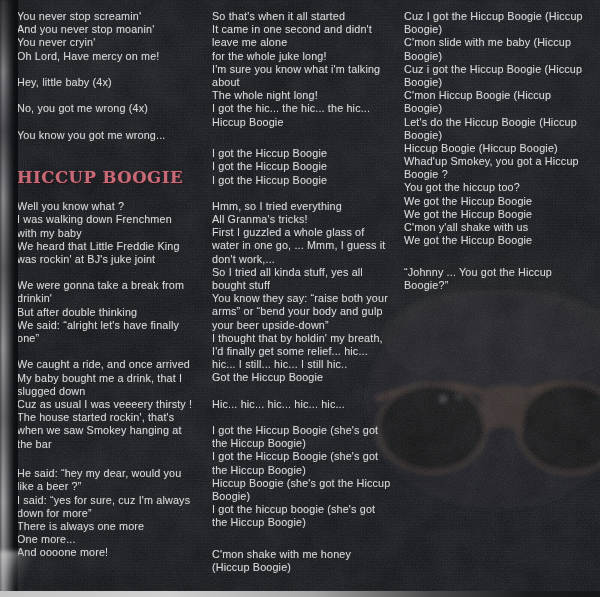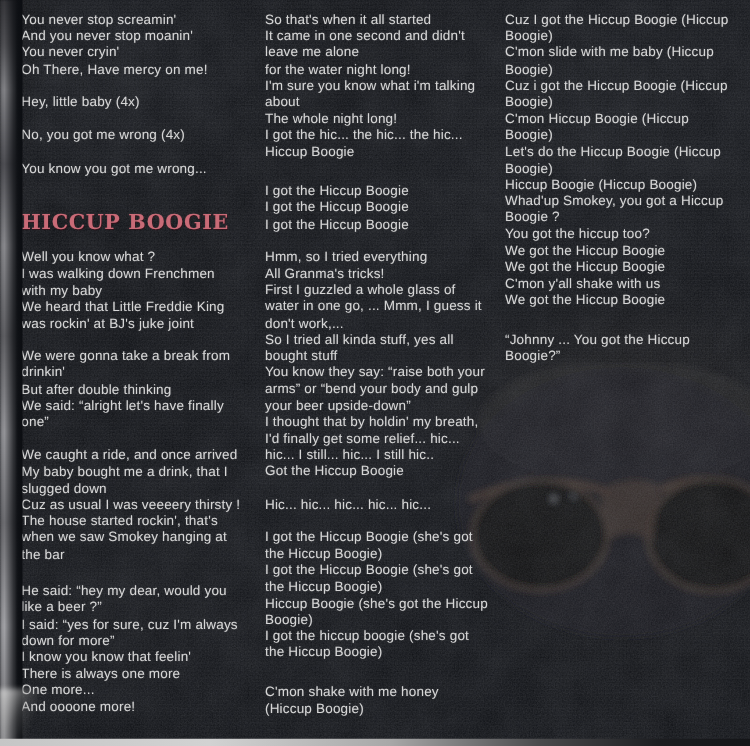--- a/index.html
+++ b/index.html
@@ -100,21 +100,21 @@
     <rect width="600" height="597" filter="url(#blotch)"></rect>
     <rect width="600" height="597" filter="url(#grain)"></rect>
   </svg>
 
   <div id="lyrics-root">
       <div class="col col-0">
         <div class="stanza" style="margin-bottom: 13.2px;">
           <div class="line">You never stop screamin'</div>
           <div class="line">And you never stop moanin'</div>
           <div class="line">You never cryin'</div>
-          <div class="line">Oh There, Have mercy on me!</div>
+          <div class="line">Oh Lord, Have mercy on me!</div>
         </div>
         <div class="stanza" style="margin-bottom: 13.2px;">
           <div class="line">Hey, little baby (4x)</div>
         </div>
         <div class="stanza" style="margin-bottom: 13.2px;">
           <div class="line">No, you got me wrong (4x)</div>
         </div>
         <div class="stanza" style="margin-bottom: 26.4px;">
           <div class="line">You know you got me wrong...</div>
         </div>
@@ -140,32 +140,31 @@
           <div class="line">Cuz as usual I was veeeery thirsty !</div>
           <div class="line">The house started rockin', that's</div>
           <div class="line">when we saw Smokey hanging at</div>
           <div class="line">the bar</div>
         </div>
         <div class="stanza" style="margin-bottom: 13.2px;">
           <div class="line">He said: “hey my dear, would you</div>
           <div class="line">like a beer ?”</div>
           <div class="line">I said: “yes for sure, cuz I'm always</div>
           <div class="line">down for more”</div>
-          <div class="line">I know you know that feelin'</div>
           <div class="line">There is always one more</div>
           <div class="line">One more...</div>
           <div class="line">And oooone more!</div>
         </div>
       </div>
       <div class="col col-1">
         <div class="stanza" style="margin-bottom: 18.48px;">
           <div class="line">So that's when it all started</div>
           <div class="line">It came in one second and didn't</div>
           <div class="line">leave me alone</div>
-          <div class="line">for the water night long!</div>
+          <div class="line">for the whole juke long!</div>
           <div class="line">I'm sure you know what i'm talking</div>
           <div class="line">about</div>
           <div class="line">The whole night long!</div>
           <div class="line">I got the hic... the hic... the hic...</div>
           <div class="line">Hiccup Boogie</div>
         </div>
         <div class="stanza" style="margin-bottom: 13.2px;">
           <div class="line">I got the Hiccup Boogie</div>
           <div class="line">I got the Hiccup Boogie</div>
           <div class="line">I got the Hiccup Boogie</div>

